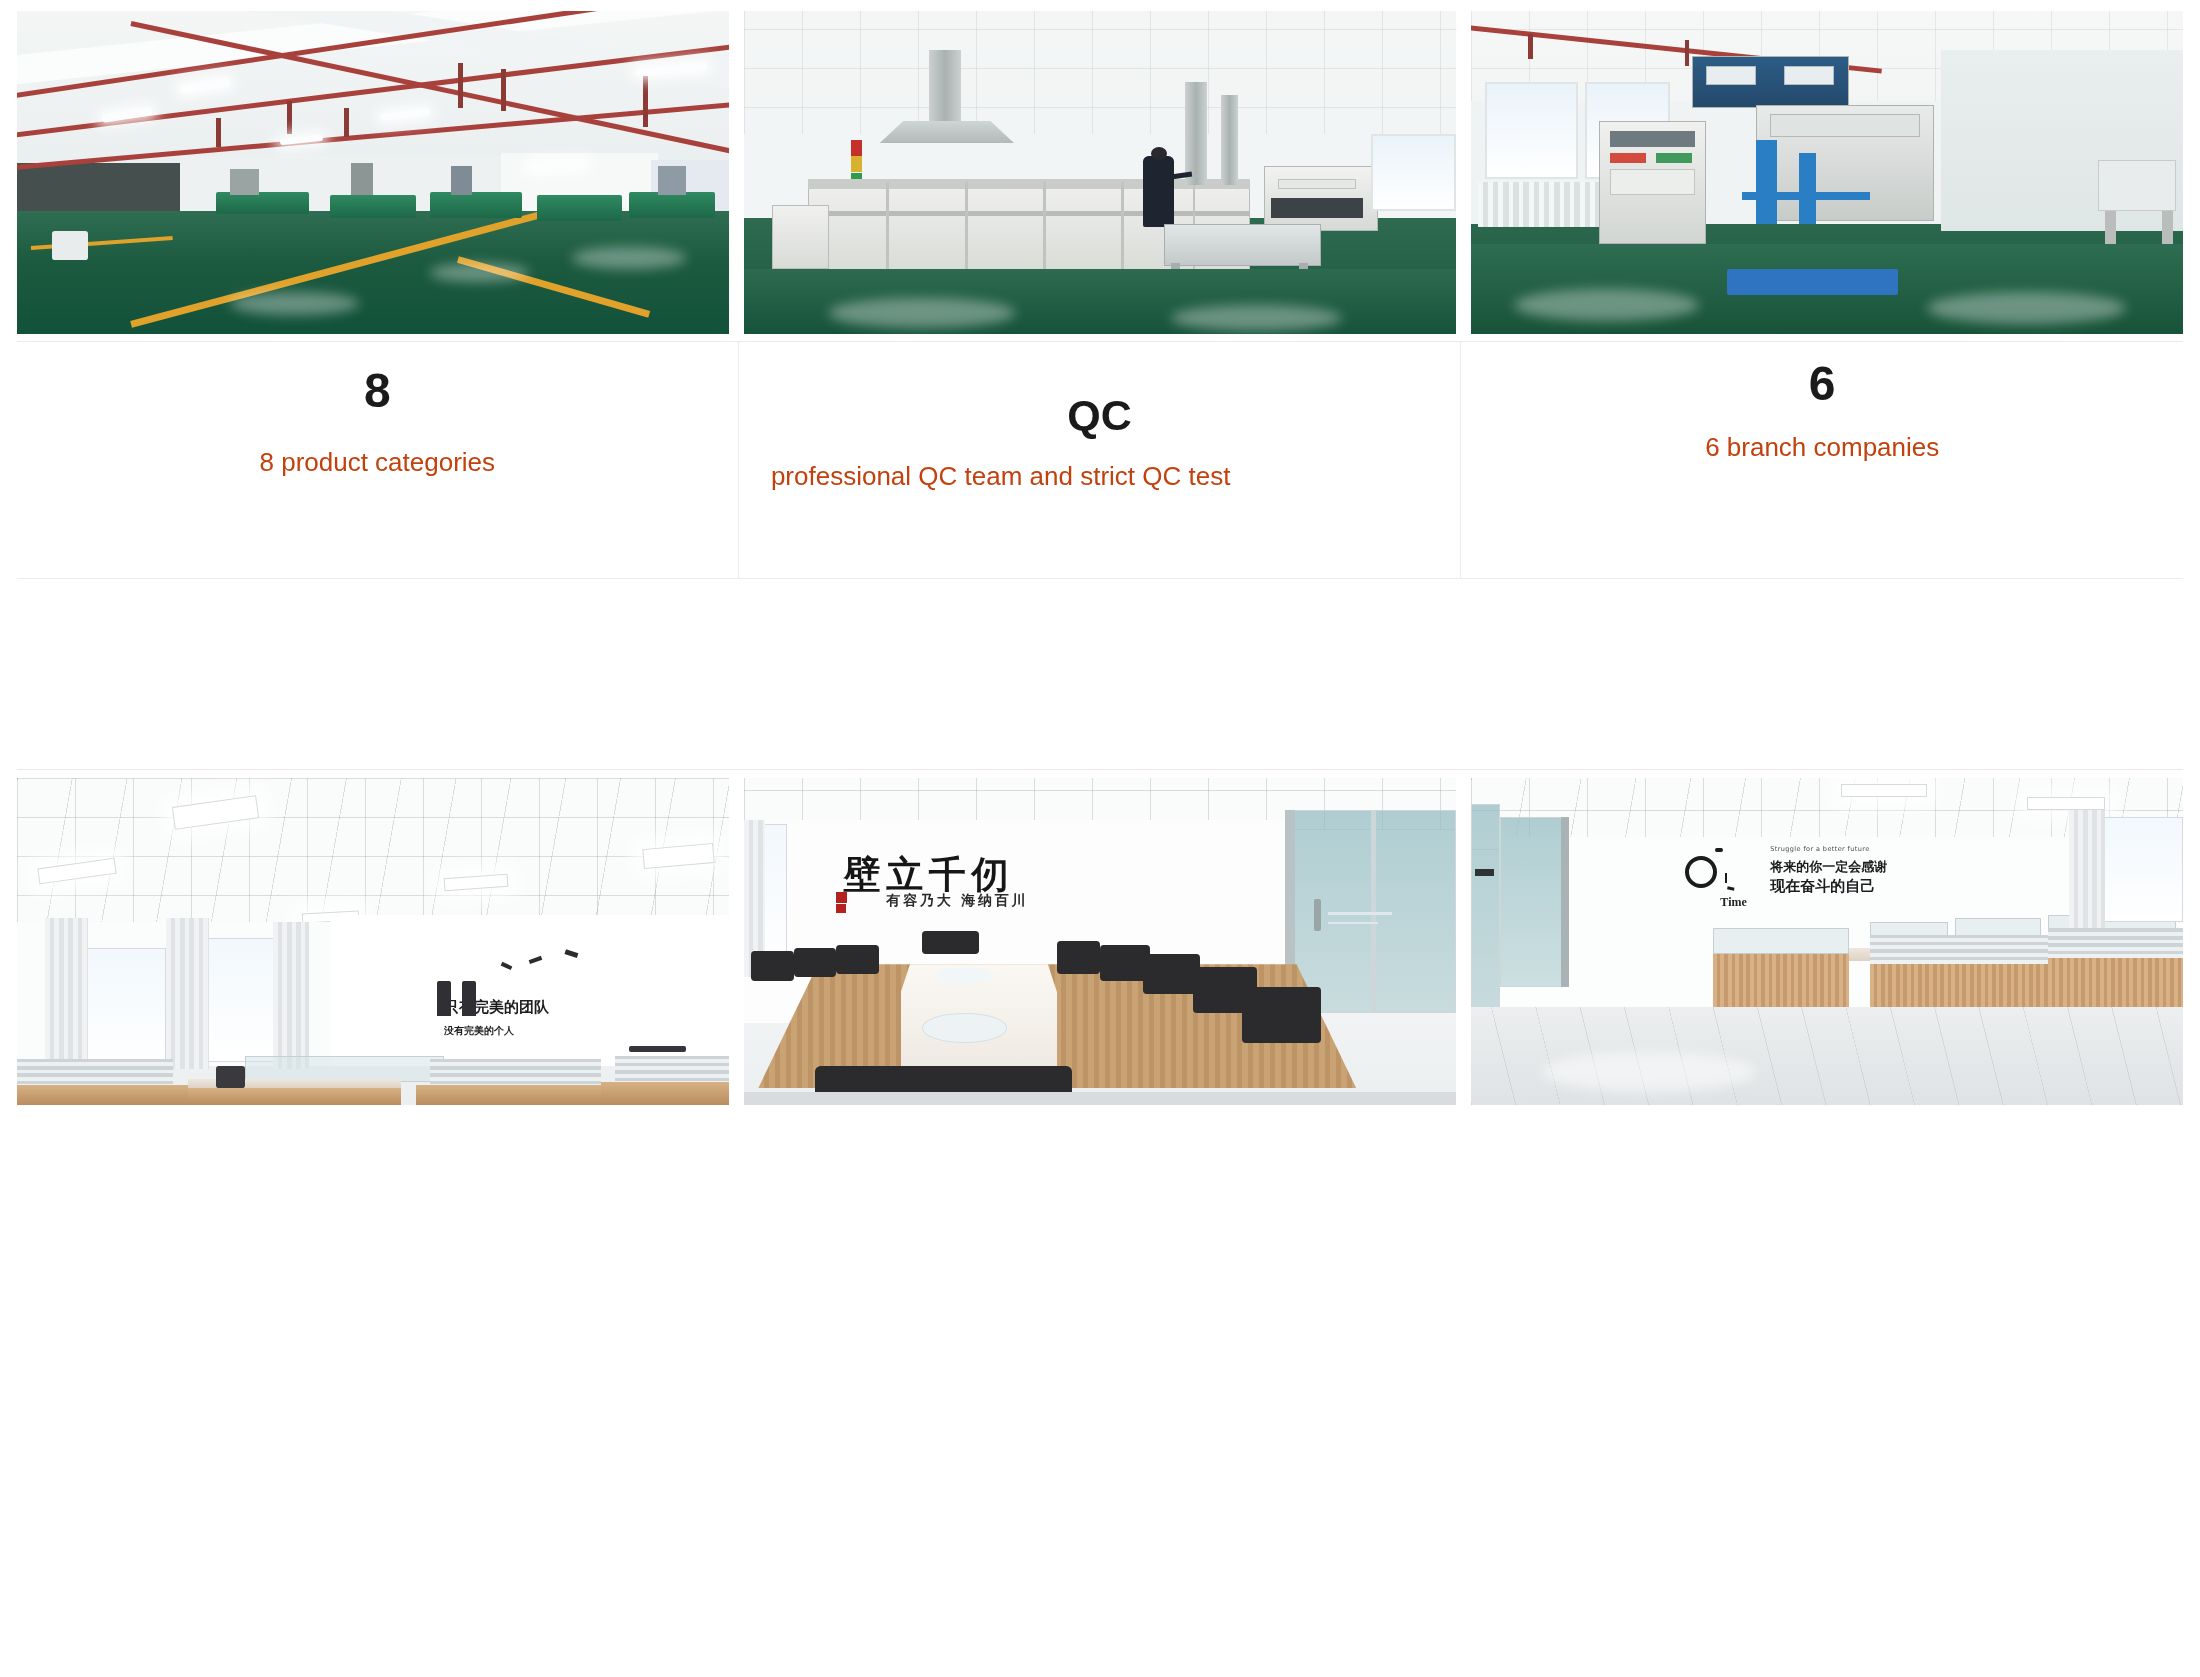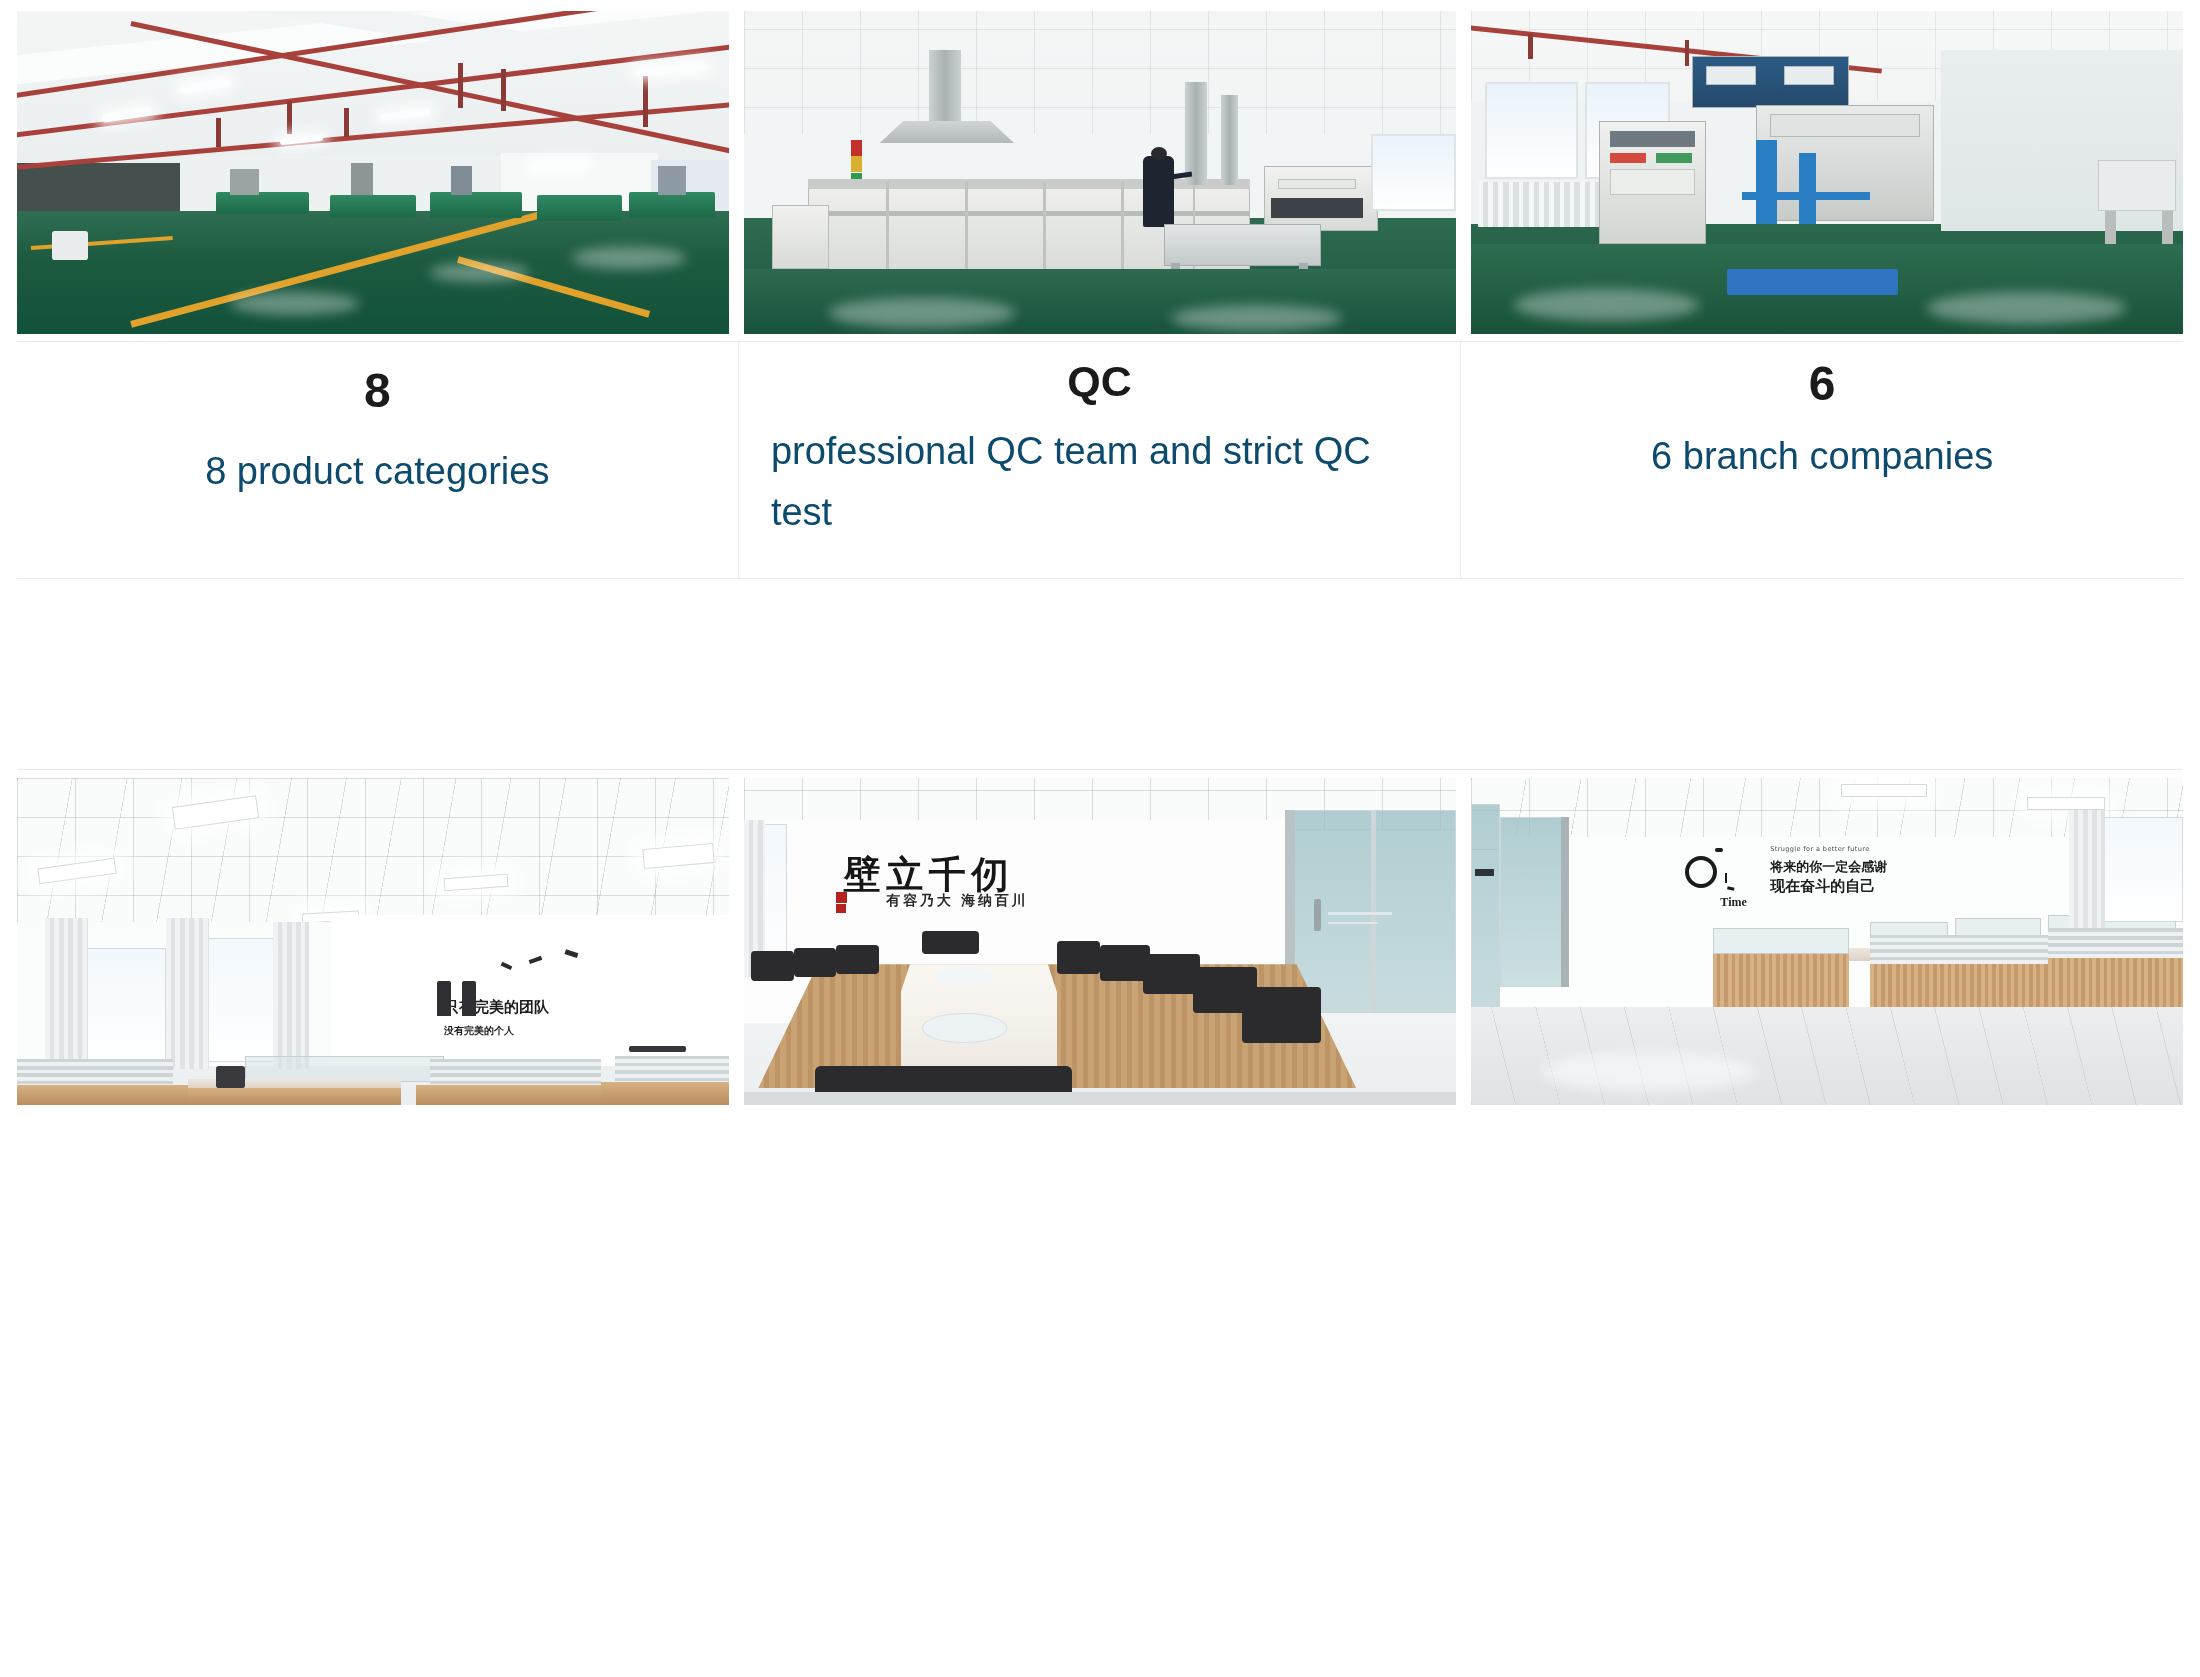--- a/index.html
+++ b/index.html
@@ -59,24 +59,24 @@
 
   .stat-value {
     font-size: 48px;
     font-weight: 700;
     color: #1b1b1b;
     letter-spacing: 0px;
     line-height: 1.05;
     margin-bottom: 24px;
     white-space: nowrap;
   }
-  .stat-value.small { font-size: 43px; }
+  .stat-value.small { font-size: 43px; margin-top: 34px; }
   .stat-desc {
-    font-size: 38px;
-    color: #0c4a6e;
+    font-size: 26px;
+    color: #c2410c;
     line-height: 1.62;
     text-align: center;
     font-weight: 400;
   }
   .cell.left-desc .stat-desc { text-align: left; width: 100%; }
 
   
   .stats .cell.row2 { padding-top: 16.7px; }
   .stats .cell.row2 .stat-value { margin-bottom: 16.7px; }
 

